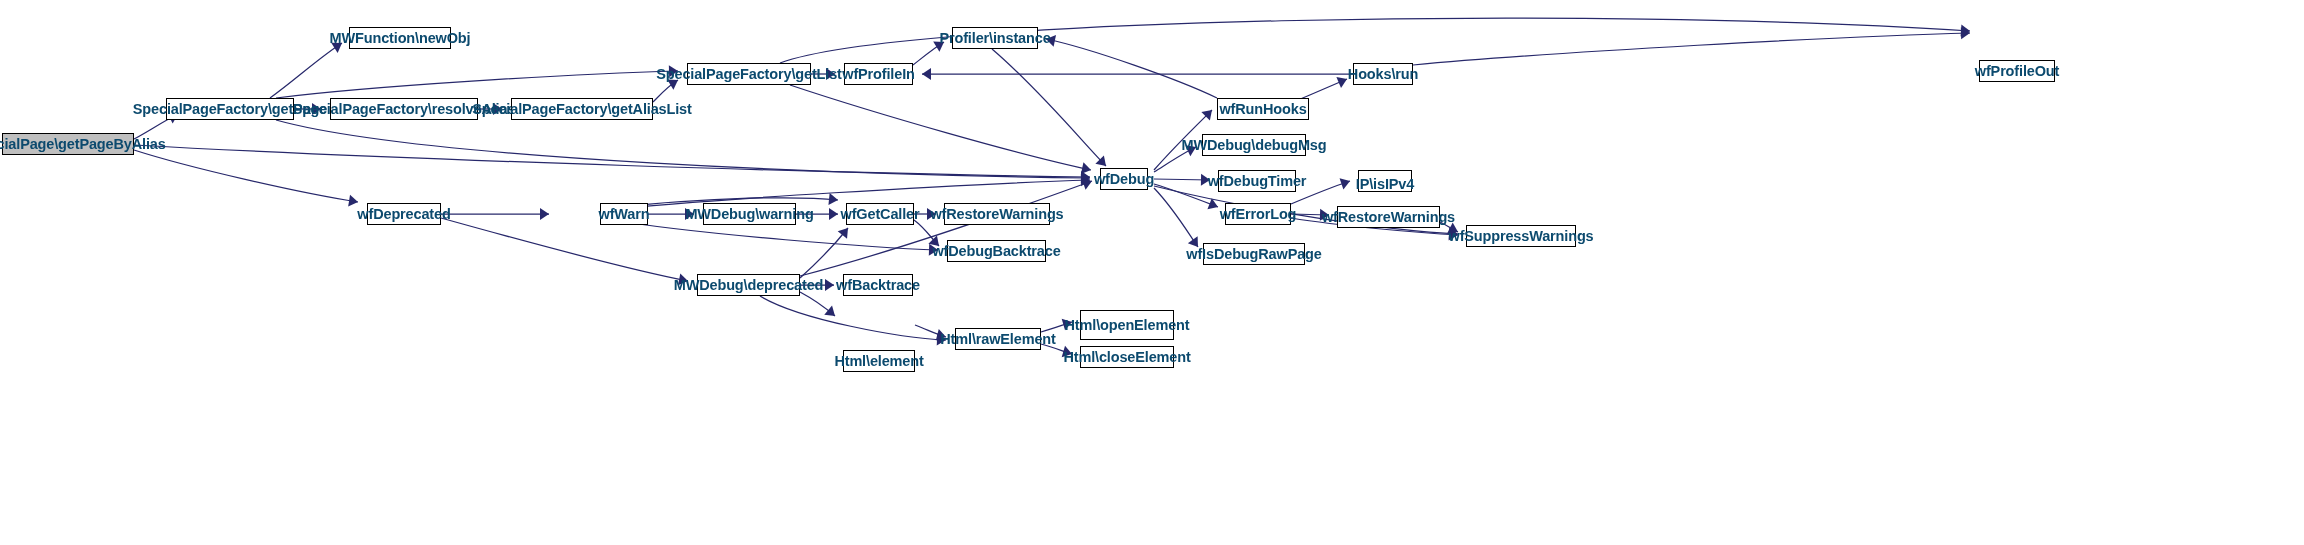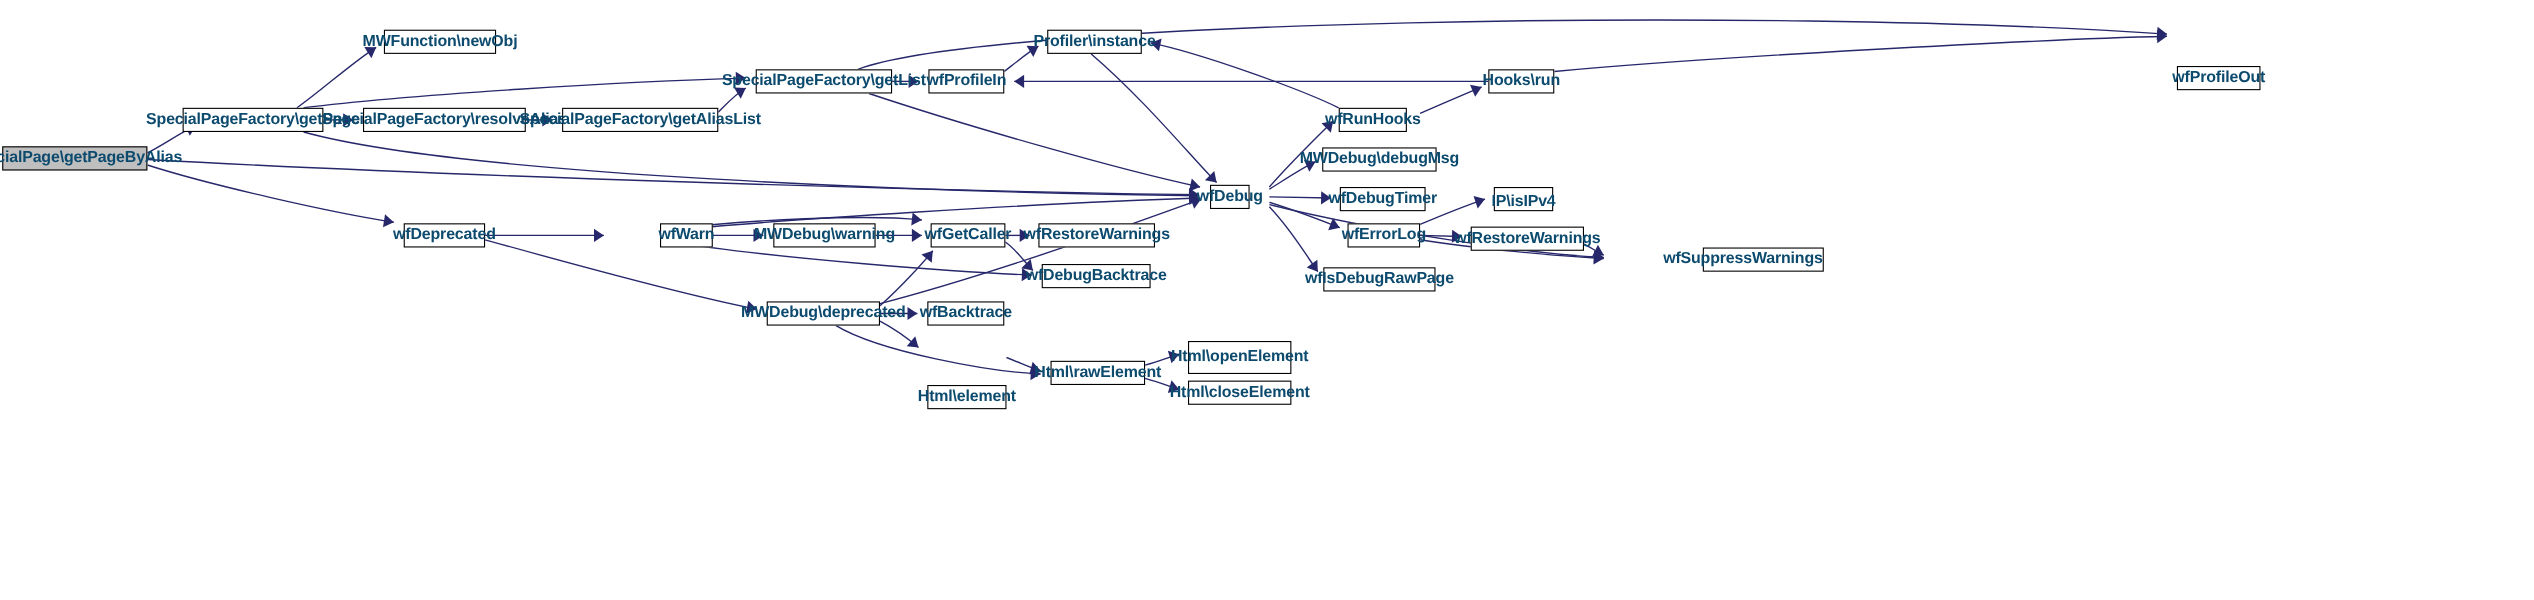--- a/index.html
+++ b/index.html
@@ -178,42 +178,42 @@
       </div>
       <div class="node-box" style="left: 952px; top: 27px; width: 86px; height: 22px; background: rgb(255, 255, 255); border-color: rgb(0, 0, 0);">
         <span class="node-label">Profiler\instance</span>
       </div>
       <div class="node-box" style="left: 1979px; top: 27px; width: 76px; height: 22px; background: rgb(255, 255, 255); border-color: rgb(0, 0, 0); margin-top: 33px;">
         <span class="node-label">wfProfileOut</span>
       </div>
       <div class="node-box" style="left: 1353px; top: 63px; width: 60px; height: 22px; background: rgb(255, 255, 255); border-color: rgb(0, 0, 0);">
         <span class="node-label">Hooks\run</span>
       </div>
-      <div class="node-box" style="left: 1217px; top: 98px; width: 62px; height: 22px; background: rgb(255, 255, 255); border-color: rgb(0, 0, 0);">
+      <div class="node-box" style="left: 1217px; top: 98px; width: 92px; height: 22px; background: rgb(255, 255, 255); border-color: rgb(0, 0, 0);">
         <span class="node-label">wfRunHooks</span>
       </div>
       <div class="node-box" style="left: 1202px; top: 134px; width: 104px; height: 22px; background: rgb(255, 255, 255); border-color: rgb(0, 0, 0);">
         <span class="node-label">MWDebug\debugMsg</span>
       </div>
-      <div class="node-box" style="left: 1100px; top: 168px; width: 36px; height: 22px; background: rgb(255, 255, 255); border-color: rgb(0, 0, 0);">
+      <div class="node-box" style="left: 1100px; top: 168px; width: 48px; height: 22px; background: rgb(255, 255, 255); border-color: rgb(0, 0, 0);">
         <span class="node-label">wfDebug</span>
       </div>
       <div class="node-box" style="left: 1218px; top: 170px; width: 78px; height: 22px; background: rgb(255, 255, 255); border-color: rgb(0, 0, 0);">
         <span class="node-label">wfDebugTimer</span>
       </div>
       <div class="node-box" style="left: 1358px; top: 170px; width: 54px; height: 22px; background: rgb(255, 255, 255); border-color: rgb(0, 0, 0); align-items: flex-end;">
         <span class="node-label">IP\isIPv4</span>
       </div>
       <div class="node-box" style="left: 1225px; top: 203px; width: 66px; height: 22px; background: rgb(255, 255, 255); border-color: rgb(0, 0, 0);">
         <span class="node-label">wfErrorLog</span>
       </div>
       <div class="node-box" style="left: 1337px; top: 206px; width: 103px; height: 22px; background: rgb(255, 255, 255); border-color: rgb(0, 0, 0);">
         <span class="node-label">wfRestoreWarnings</span>
       </div>
-      <div class="node-box" style="left: 1548px; top: 225px; width: 110px; height: 22px; background: rgb(255, 255, 255); border-color: rgb(0, 0, 0); justify-content: flex-end;">
+      <div class="node-box" style="left: 1466px; top: 225px; width: 110px; height: 22px; background: rgb(255, 255, 255); border-color: rgb(0, 0, 0);">
         <span class="node-label">wfSuppressWarnings</span>
       </div>
       <div class="node-box" style="left: 1203px; top: 243px; width: 102px; height: 22px; background: rgb(255, 255, 255); border-color: rgb(0, 0, 0);">
         <span class="node-label">wfIsDebugRawPage</span>
       </div>
       <div class="node-box" style="left: 367px; top: 203px; width: 74px; height: 22px; background: rgb(255, 255, 255); border-color: rgb(0, 0, 0);">
         <span class="node-label">wfDeprecated</span>
       </div>
       <div class="node-box" style="left: 572px; top: 203px; width: 48px; height: 22px; background: rgb(255, 255, 255); border-color: rgb(0, 0, 0); margin-left: 28px;">
         <span class="node-label">wfWarn</span>

